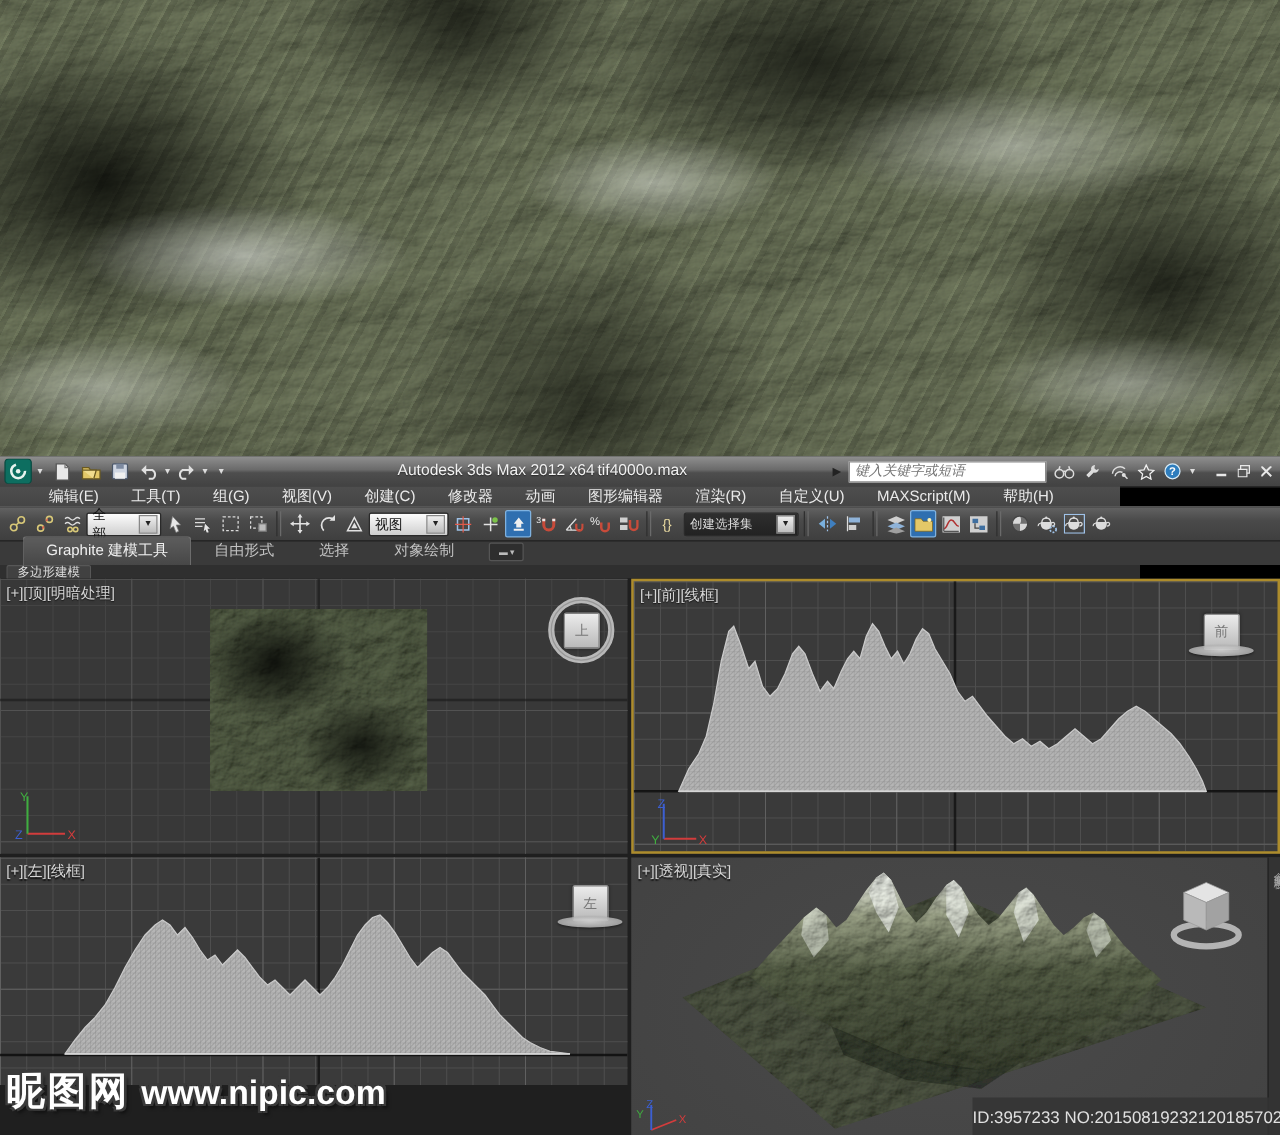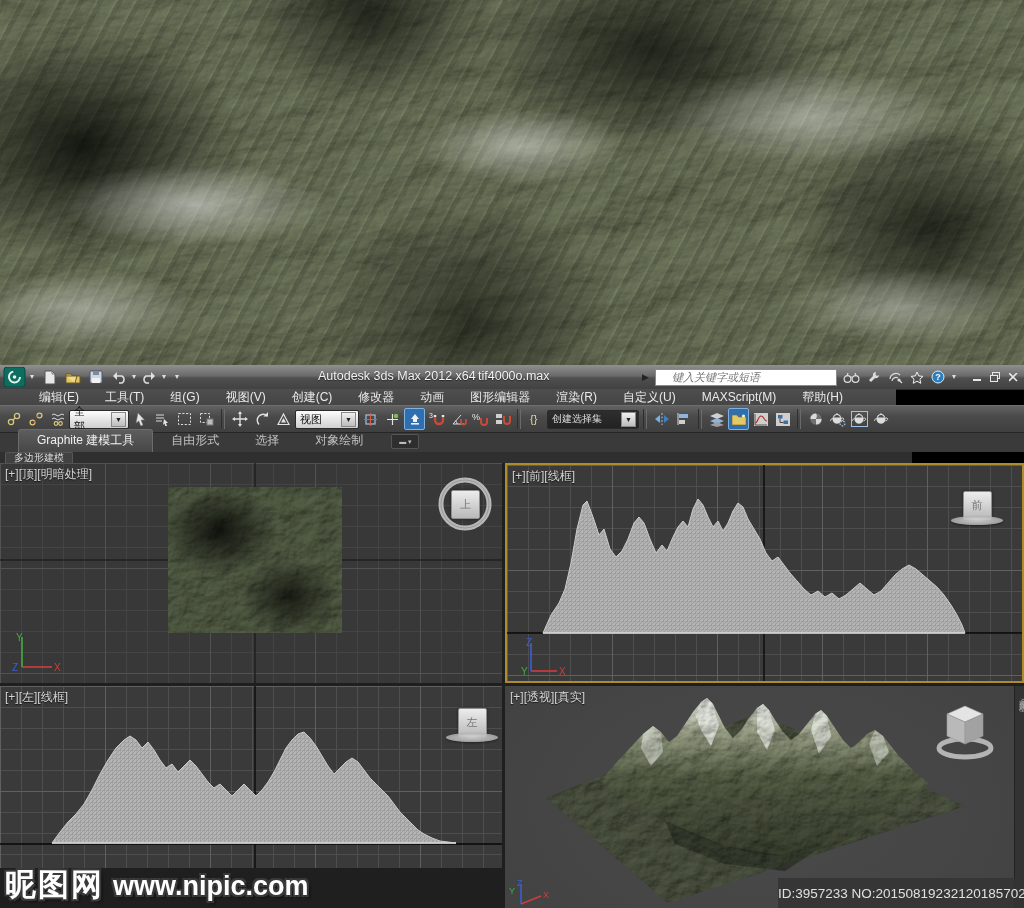--- a/index.html
+++ b/index.html
@@ -32,21 +32,21 @@
     border-bottom:1px solid #2e2e2e;display:flex;align-items:center;}
   .logo-btn{width:30px;height:24px;display:flex;align-items:center;justify-content:center;}
   .qat{display:flex;align-items:center;gap:3px;margin-left:6px;}
   .qat-btn{width:20px;height:18px;display:flex;align-items:center;justify-content:center;border-radius:2px;}
   .caret{font-size:8px;color:#ddd;line-height:1;}
   .title-text{position:absolute;left:318px;top:4px;font-size:12.5px;color:#f2f2f2;text-shadow:0 1px 1px rgba(0,0,0,.5);}
   .file-text{position:absolute;left:478px;top:4px;font-size:12.5px;color:#f2f2f2;text-shadow:0 1px 1px rgba(0,0,0,.5);}
   .search-zone{position:absolute;right:2px;top:0;height:24px;display:flex;align-items:center;gap:6px;}
   .search-arrow{font-size:9px;color:#222;}
   #search-input{width:148px;height:15px;border:1px solid #8a8a8a;background:#fff;color:#777;
-    font-style:italic;font-size:11px;padding:0 16px;outline:none;font-family:inherit;}
+    font-style:italic;font-size:11px;padding:0 4px;outline:none;font-family:inherit;}
   .info-icons{display:flex;align-items:center;gap:7px;}
   .win-controls{display:flex;align-items:center;gap:4px;margin-left:8px;margin-right:2px;}
   .win-btn{width:14px;height:14px;display:flex;align-items:center;justify-content:center;}
 
   
   #menubar{left:0;top:389px;width:896px;height:16px;background:linear-gradient(#4e4e4e,#454545);
     display:flex;align-items:center;padding-left:26px;box-sizing:border-box;}
   .menu-item{font-size:12px;color:#eaeaea;padding:0 13px;cursor:default;white-space:nowrap;}
 
   
@@ -104,21 +104,21 @@
     box-shadow:0 0 3px rgba(0,0,0,.4);}
   .cube-ring-flat{width:52px;height:9px;background:radial-gradient(#e2e2e2,#9a9a9a);border-radius:50%;
     opacity:.85;margin-top:-4px;box-shadow:0 1px 2px rgba(0,0,0,.5);}
   .viewcube{display:flex;flex-direction:column;align-items:center;z-index:4;}
 
   
   #panel-strip{left:1014px;top:223px;width:10px;height:222px;background:#333;border-left:1px solid #222;z-index:6;}
   #panel-strip span{writing-mode:vertical-rl;font-size:8px;color:#a8a8a8;letter-spacing:2px;margin-top:4px;display:inline-block;margin-left:1px;}
 
   
-  #watermark{left:5px;bottom:2px;z-index:30;display:flex;align-items:baseline;gap:9px;
+  #watermark{left:5px;bottom:14px;z-index:30;display:flex;align-items:baseline;gap:9px;
     text-shadow:-2px -2px 0 #3a3a3a,2px -2px 0 #3a3a3a,-2px 2px 0 #3a3a3a,2px 2px 0 #3a3a3a,3px 3px 3px rgba(0,0,0,.5);}
   #watermark .wm-cn{font-size:31px;font-weight:bold;color:#fff;letter-spacing:2px;}
   #watermark .wm-url{font-size:27px;font-weight:bold;color:#fff;}
   #id-bar{right:0;bottom:0;width:246px;height:30px;background:rgba(52,52,52,.85);z-index:30;
     display:flex;align-items:center;justify-content:flex-start;}
   #id-bar span{font-size:13.5px;color:#e0e0e0;white-space:nowrap;}
 
   svg{display:block;}
   .ic{stroke:#dcdcdc;fill:none;stroke-width:1.2;}
   .icf{fill:#dcdcdc;stroke:none;}

